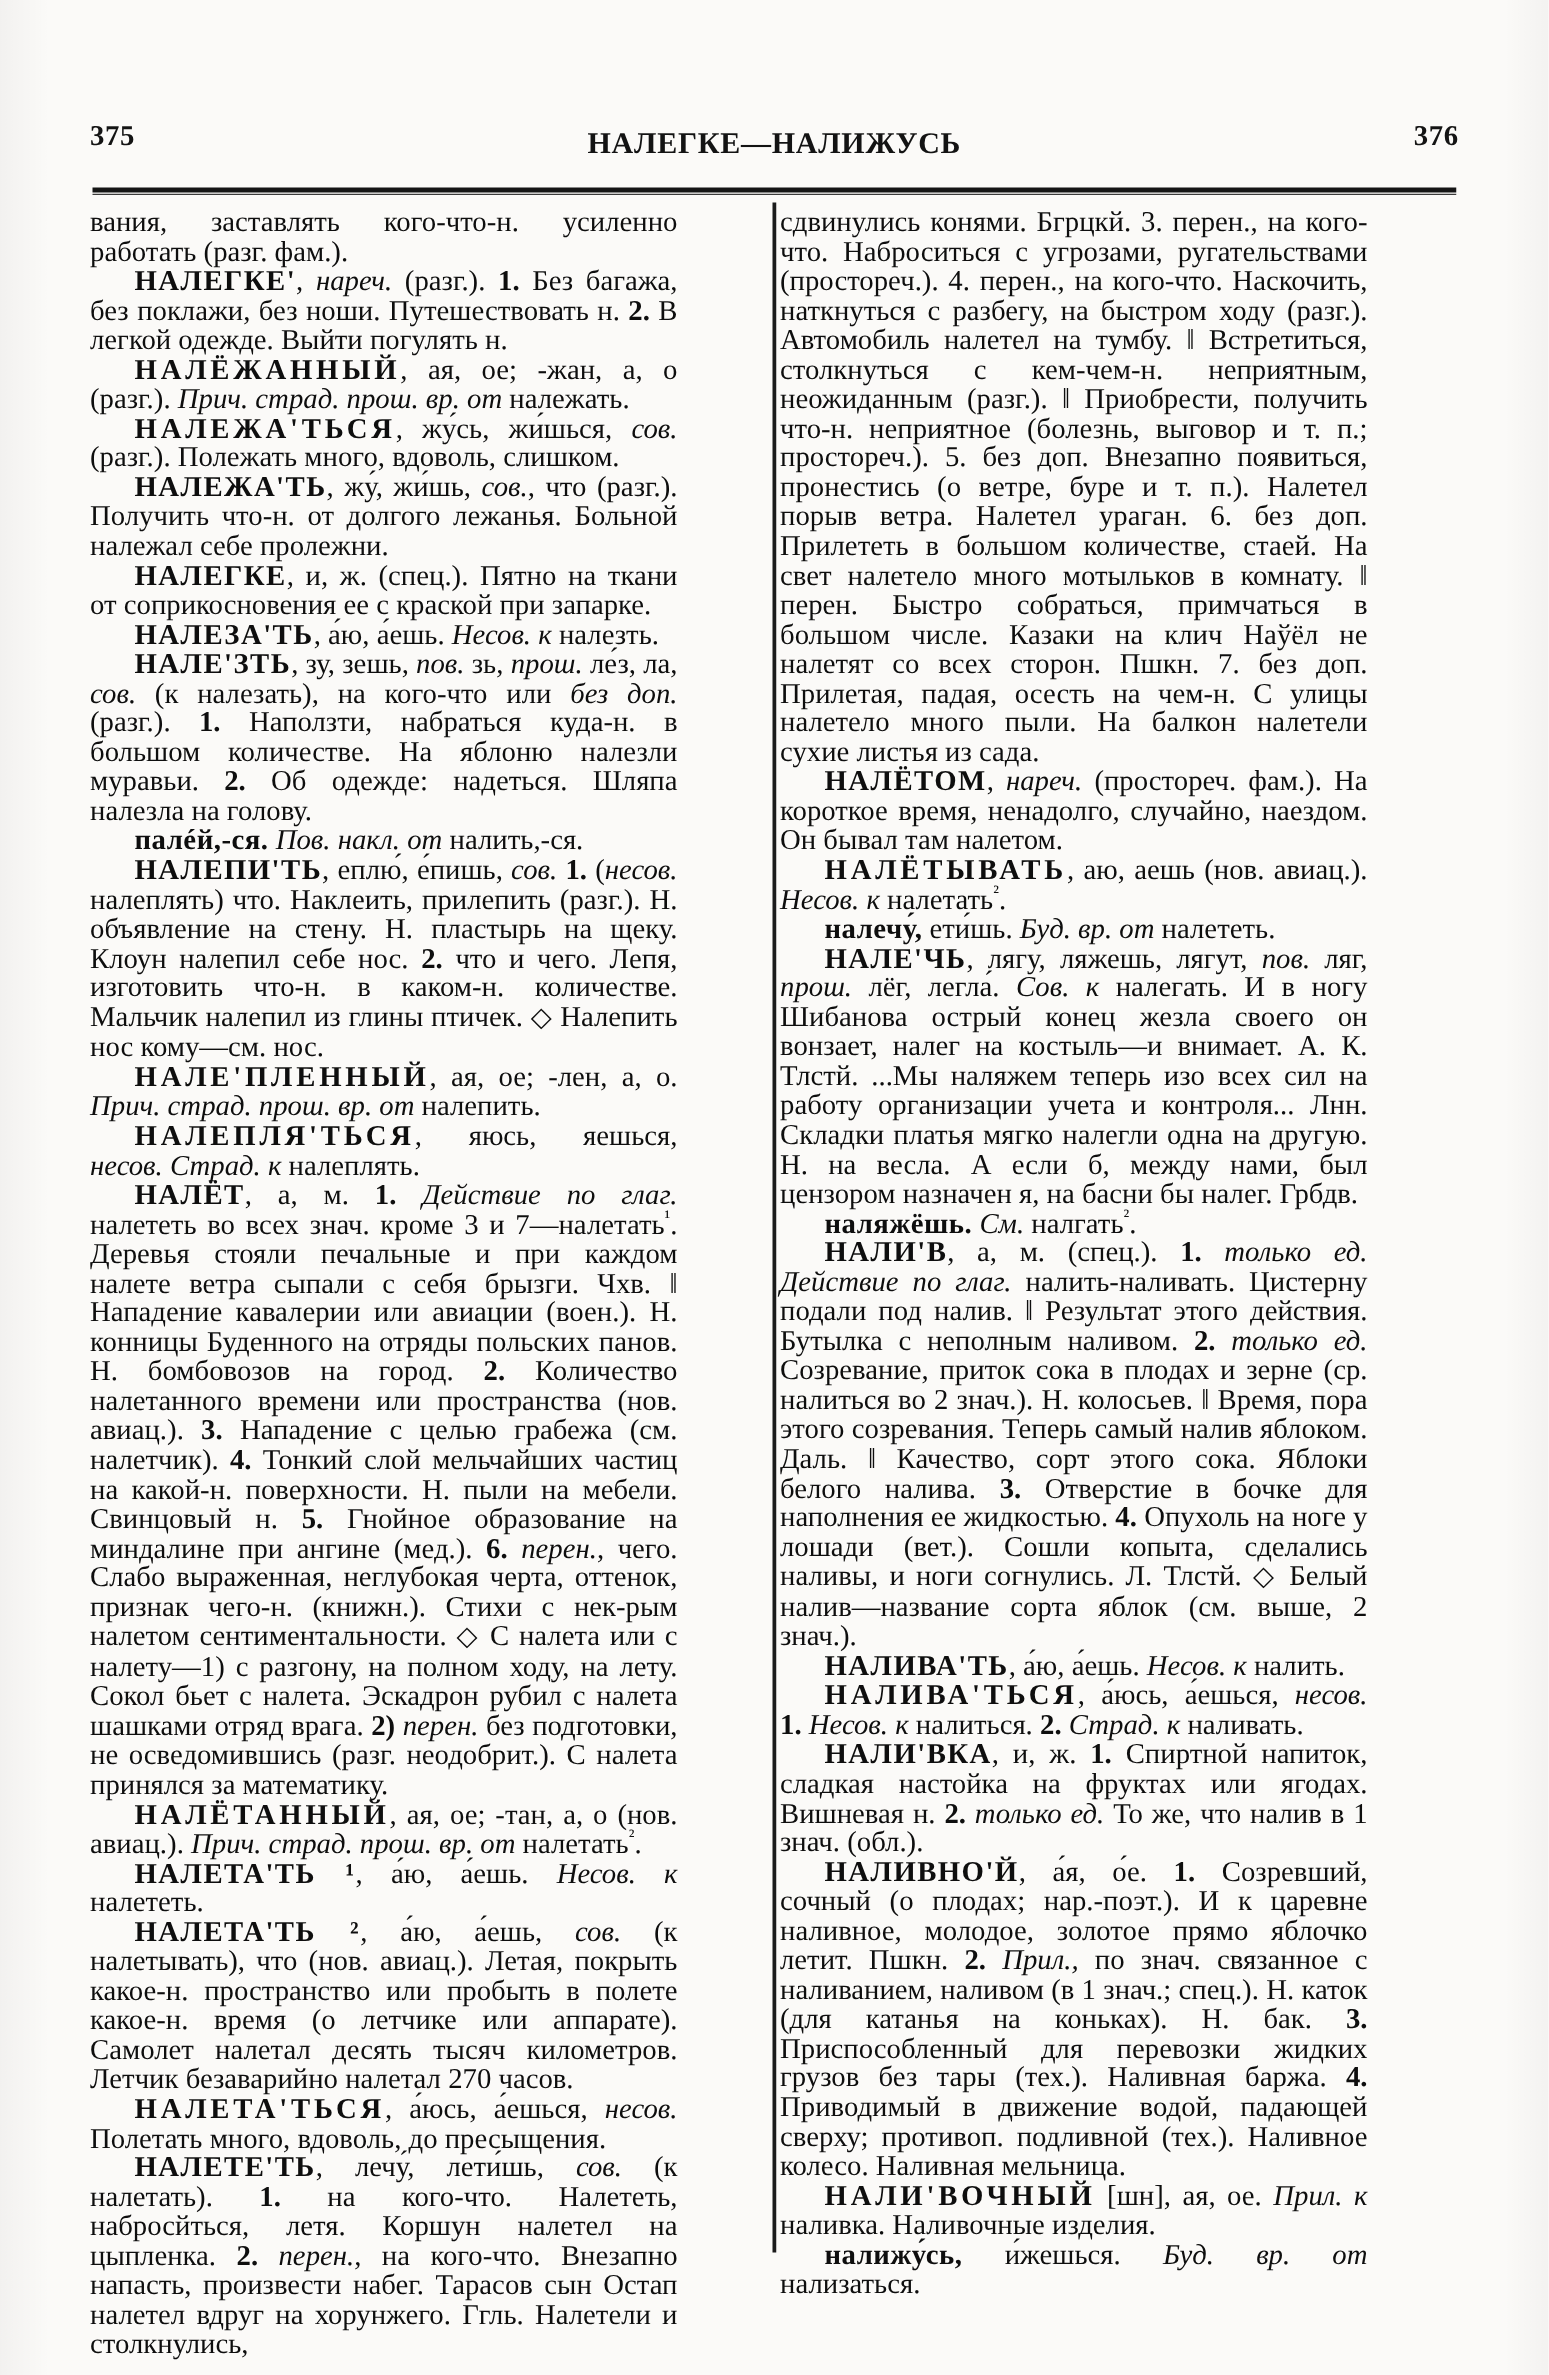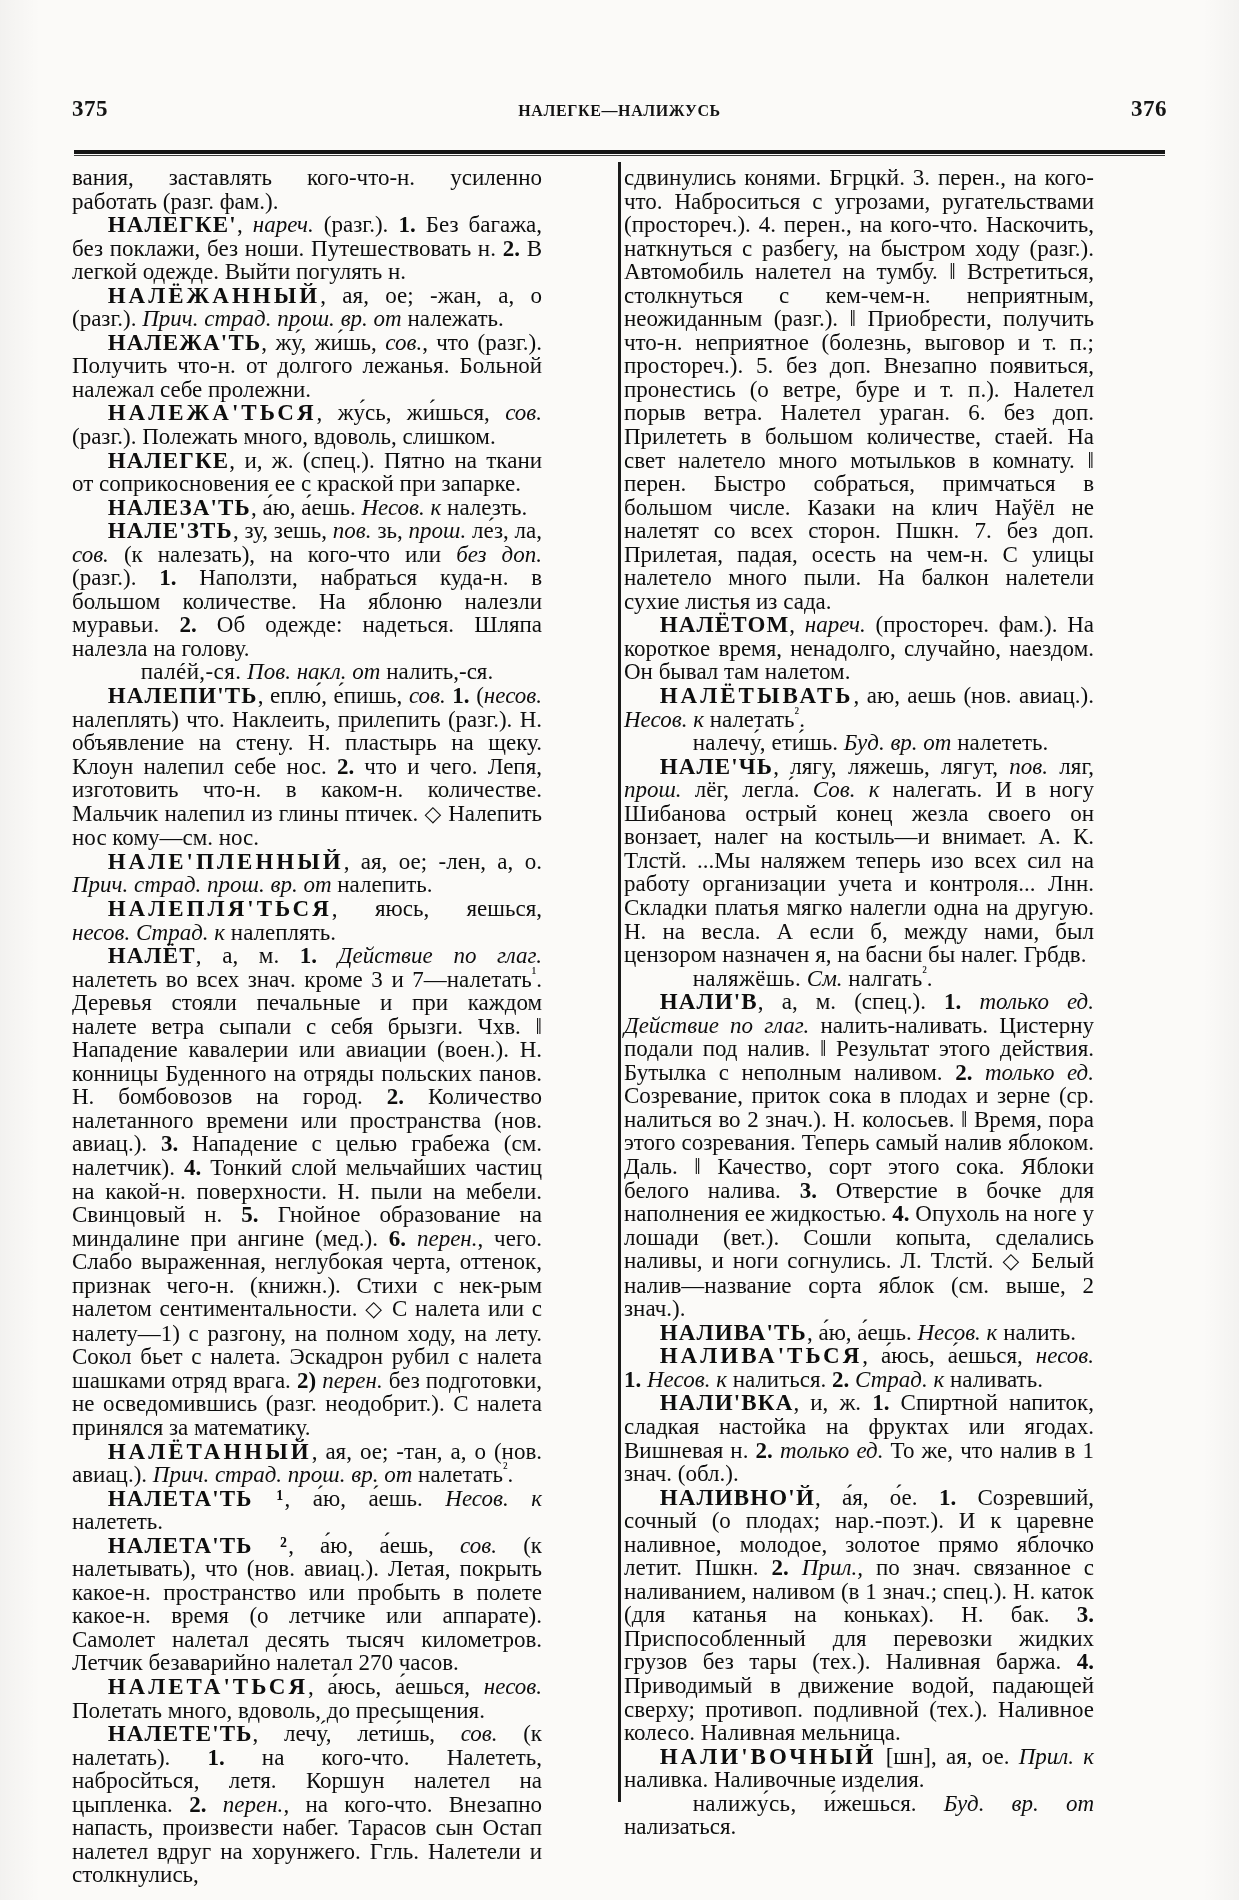--- a/index.html
+++ b/index.html
@@ -40,21 +40,21 @@
     color: #141414;
   }
   .folio-left  { left: 0; }
   .folio-right { right: 0; }
   .head-title {
     position: absolute;
     left: 0; right: 0;
     top: 6px;
     text-align: center;
     font-weight: bold;
-    font-size: 16px;
+    font-size: 24px;
     letter-spacing: 0.6px;
     color: #131313;
   }
 
   
   .rule-top {
     position: absolute;
     left: 74px;
     right: 74px;
     top: 150px;
@@ -113,23 +113,22 @@
   }
   .hw {
     font-weight: bold;
     letter-spacing: 1.15px;
   }
   .hw-wide {
     font-weight: bold;
     letter-spacing: 3.0px;
   }
   .hw-sm {
-    font-weight: normal;
+    font-weight: bold;
     letter-spacing: 0.4px;
-    margin-left: 33px;
   }
   .it { font-style: italic; }
   .num { font-weight: bold; }
   sup {
     font-size: 0.66em;
     vertical-align: super;
     line-height: 0;
   }
   .dia { font-weight: normal; font-size: 0.95em; }
 </style>
@@ -147,22 +146,22 @@
   <div class="rule-top"></div>
   <div class="col-divider"></div>
 
   <div class="columns">
 
     <div class="col col-left">
       <p class="cont">вания, заставлять кого-что-н. усиленно работать (разг. фам.).</p>
       <div>
           <p class="entry"><span class="hw">НАЛЕГКЕ'</span><span>, <span class="it">нареч.</span> (разг.). <span class="num">1.</span> Без багажа, без поклажи, без ноши. Путешествовать н. <span class="num">2.</span> В легкой одежде. Выйти погулять н.</span></p>
           <p class="entry"><span class="hw-wide">НАЛЁЖАННЫЙ</span><span>, ая, ое; -жан, а, о (разг.). <span class="it">Прич. страд. <span class="it">прош.</span> вр. от</span> належать.</span></p>
+          <p class="entry"><span class="hw-wide">НАЛЕЖА'ТЬСЯ</span><span>, жу́сь, жи́шься, <span class="it">сов.</span> (разг.). Полежать много, вдоволь, слишком.</span></p>
           <p class="entry"><span class="hw">НАЛЕЖА'ТЬ</span><span>, жу́, жи́шь, <span class="it">сов.</span>, что (разг.). Получить что-н. от долгого лежанья. Больной належал себе пролежни.</span></p>
-          <p class="entry"><span class="hw-wide">НАЛЕЖА'ТЬСЯ</span><span>, жу́сь, жи́шься, <span class="it">сов.</span> (разг.). Полежать много, вдоволь, слишком.</span></p>
           <p class="entry"><span class="hw">НАЛЕГКЕ</span><span>, и, ж. (спец.). Пятно на ткани от соприкосновения ее с краской при запарке.</span></p>
           <p class="entry"><span class="hw">НАЛЕЗА'ТЬ</span><span>, а́ю, а́ешь. <span class="it">Несов. к</span> налезть.</span></p>
           <p class="entry"><span class="hw">НАЛЕ'ЗТЬ</span><span>, зу, зешь, <span class="it">пов.</span> зь, <span class="it">прош.</span> ле́з, ла, <span class="it">сов.</span> (к налезать), на кого-что или <span class="it">без доп.</span> (разг.). <span class="num">1.</span> Наползти, набраться куда-н. в большом количестве. На яблоню налезли муравьи. <span class="num">2.</span> Об одежде: надеться. Шляпа налезла на голову.</span></p>
           <p class="entry"><span class="hw-sm">палéй,-ся.</span><span> <span class="it">Пов. накл. от</span> налить,-ся.</span></p>
           <p class="entry"><span class="hw">НАЛЕПИ'ТЬ</span><span>, еплю́, е́пишь, <span class="it">сов.</span> <span class="num">1.</span> (<span class="it">несов.</span> налеплять) что. Наклеить, прилепить (разг.). Н. объявление на стену. Н. пластырь на щеку. Клоун налепил себе нос. <span class="num">2.</span> что и чего. Лепя, изготовить что-н. в каком-н. количестве. Мальчик налепил из глины птичек. <span class="dia">◇</span> Налепить нос кому—см. нос.</span></p>
           <p class="entry"><span class="hw-wide">НАЛЕ'ПЛЕННЫЙ</span><span>, ая, ое; -лен, а, о. <span class="it">Прич. страд. <span class="it">прош.</span> вр. от</span> налепить.</span></p>
           <p class="entry"><span class="hw-wide">НАЛЕПЛЯ'ТЬСЯ</span><span>, яюсь, яешься, <span class="it">несов.</span> <span class="it">Страд. к</span> налеплять.</span></p>
           <p class="entry"><span class="hw">НАЛЁТ</span><span>, а, м. <span class="num">1.</span> <span class="it">Действие по глаг.</span> налететь во всех знач. кроме 3 и 7—налетать<sup>¹</sup>. Деревья стояли печальные и при каждом налете ветра сыпали с себя брызги. Чхв. ‖ Нападение кавалерии или авиации (воен.). Н. конницы Буденного на отряды польских панов. Н. бомбовозов на город. <span class="num">2.</span> Количество налетанного времени или пространства (нов. авиац.). <span class="num">3.</span> Нападение с целью грабежа (см. налетчик). <span class="num">4.</span> Тонкий слой мельчайших частиц на какой-н. поверхности. Н. пыли на мебели. Свинцовый н. <span class="num">5.</span> Гнойное образование на миндалине при ангине (мед.). <span class="num">6.</span> <span class="it">перен.</span>, чего. Слабо выраженная, неглубокая черта, оттенок, признак чего-н. (книжн.). Стихи с нек-рым налетом сентиментальности. <span class="dia">◇</span> С налета или с налету—1) с разгону, на полном ходу, на лету. Сокол бьет с налета. Эскадрон рубил с налета шашками отряд врага. <span class="num">2)</span> <span class="it">перен.</span> без подготовки, не осведомившись (разг. неодобрит.). С налета принялся за математику.</span></p>
           <p class="entry"><span class="hw-wide">НАЛЁТАННЫЙ</span><span>, ая, ое; -тан, а, о (нов. авиац.). <span class="it">Прич. страд. <span class="it">прош.</span> вр. от</span> налетать<sup>²</sup>.</span></p>
           <p class="entry"><span class="hw">НАЛЕТА'ТЬ ¹</span><span>, а́ю, а́ешь. <span class="it">Несов. к</span> налететь.</span></p>

